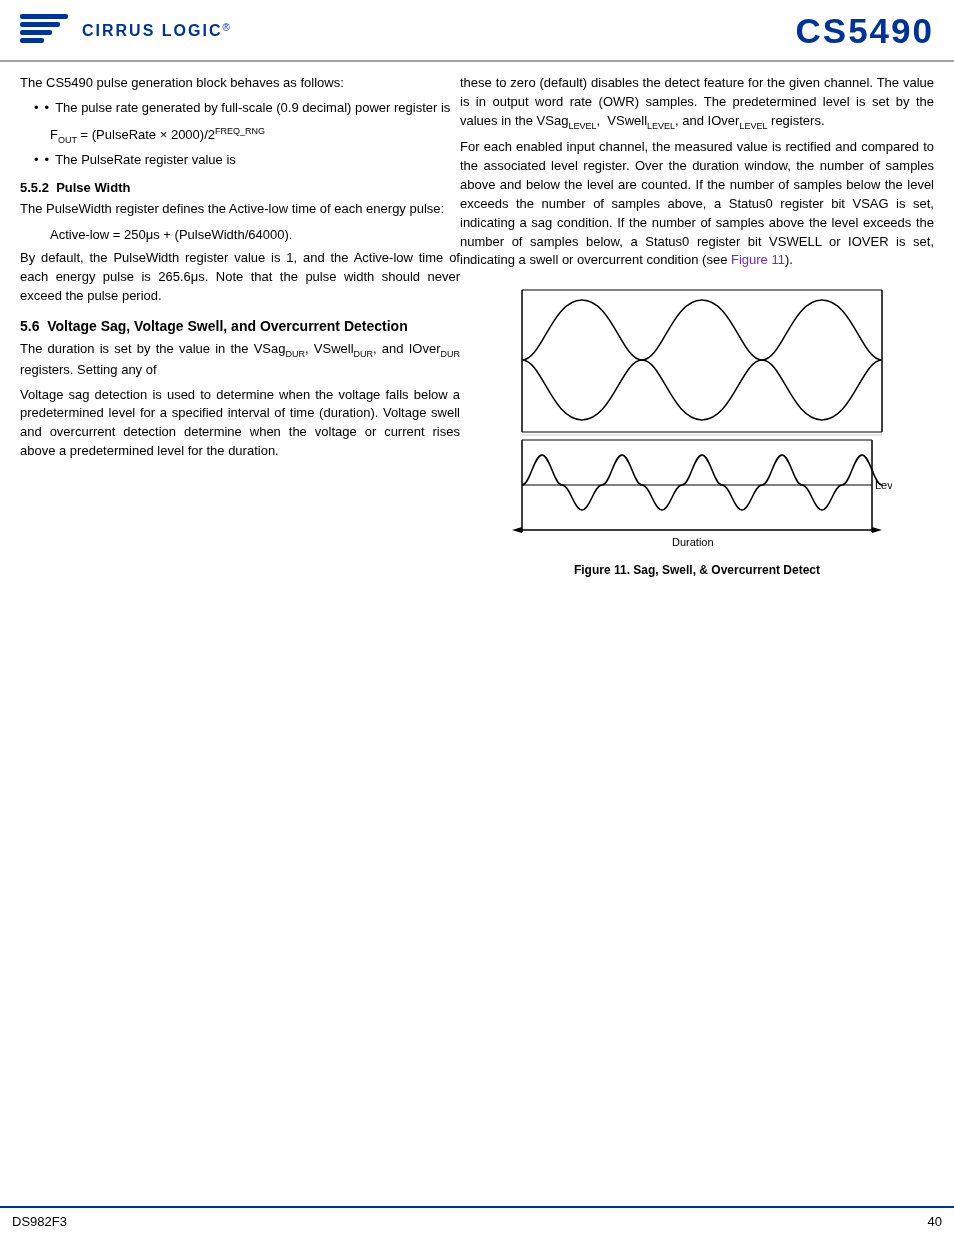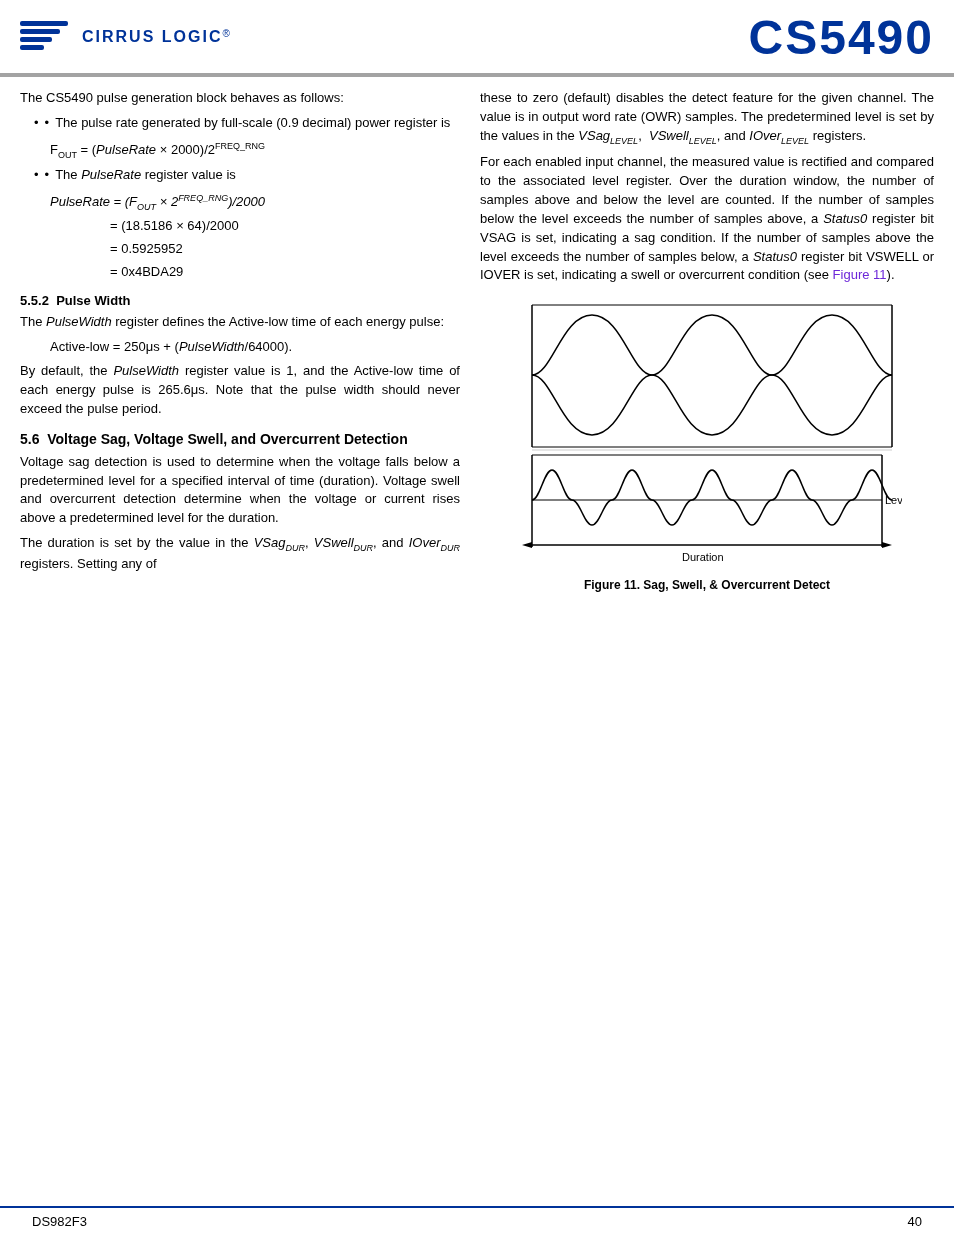--- a/index.html
+++ b/index.html
@@ -12,72 +12,71 @@
       color: #000;
       position: relative;
     }
 
     
     .header {
       display: flex;
       align-items: center;
       justify-content: space-between;
       padding: 10px 20px 8px 20px;
-      border-bottom: 4px solid #a3a3a3;
+      border-bottom: 2px solid #a3a3a3;
     }
     .logo-area {
       display: flex;
       align-items: center;
       gap: 8px;
     }
     .logo-icon {
       width: 54px;
       height: 42px;
     }
 
     
     .content {
       display: flex;
       padding: 12px 20px 0 20px;
-      gap: 20px;
     }
     .left-col {
       width: 440px;
       flex-shrink: 0;
     }
     .right-col {
       flex: 1;
     }
 
     
     .footer {
       position: absolute;
       bottom: 0;
       left: 0;
       right: 0;
       display: flex;
       justify-content: space-between;
       align-items: center;
-      padding: 6px 32px;
+      padding: 6px 12px;
       border-top: 2px solid #003399;
     }
 
     
     p { margin-bottom: 6px; line-height: 1.45; text-align: justify; }
     .section-heading {
       font-size: 14px;
       font-weight: bold;
       margin: 12px 0 6px 0;
     }
     .subsection-heading {
       font-weight: bold;
       font-size: 13px;
       margin: 10px 0 5px 0;
     }
-    .italic { font-style: italic; }
+    .italic { }
 
     
     .bullet-list {
       list-style: none;
       padding-left: 14px;
       margin-bottom: 6px;
     }
     .bullet-list li {
       display: flex;
       gap: 6px;
@@ -126,21 +125,21 @@
 
       <rect x="0" y="4" width="48" height="5" rx="2" fill="#003399"></rect>
       <rect x="0" y="12" width="40" height="5" rx="2" fill="#003399"></rect>
       <rect x="0" y="20" width="32" height="5" rx="2" fill="#003399"></rect>
       <rect x="0" y="28" width="24" height="5" rx="2" fill="#003399"></rect>
     </svg>
     <div>
       <span style="font-size:16px;font-weight:bold;color:#003399;letter-spacing:2px;">CIRRUS LOGIC</span><span style="font-size:10px;vertical-align:super;color:#003399;">®</span>
     </div>
   </div>
-  <div style="font-size:48px;font-weight:bold;color:#003399;letter-spacing:2px;">CS5490</div>
+  <div style="font-size:35px;font-weight:bold;color:#003399;letter-spacing:2px;">CS5490</div>
 </div>
 
 <div class="content">
 
   <div class="left-col">
     <p>
       <span>The CS5490 pulse generation block behaves as follows:</span>
     </p>
 
     <ul class="bullet-list">
@@ -156,34 +155,20 @@
       </span>
     </div>
 
     <ul class="bullet-list">
       <li>
         <span>•</span>
         <span>The <span class="italic">PulseRate</span> register value is</span>
       </li>
     </ul>
 
-    <div class="formula-block">
-      <span class="formula-line italic">
-        PulseRate = (F<sub>OUT</sub> × 2<sup>FREQ_RNG</sup>)/2000
-      </span>
-      <span class="formula-line" style="padding-left:60px;">
-        = (18.5186 × 64)/2000
-      </span>
-      <span class="formula-line" style="padding-left:60px;">
-        = 0.5925952
-      </span>
-      <span class="formula-line" style="padding-left:60px;">
-        = 0x4BDA29
-      </span>
-    </div>
 
     <div class="subsection-heading">
       <span>5.5.2&nbsp;&nbsp;Pulse Width</span>
     </div>
 
     <p>
       The <span class="italic">PulseWidth</span> register defines the Active-low time of each energy pulse:
     </p>
 
     <div class="formula-block">
@@ -194,25 +179,25 @@
 
     <p>
       By default, the <span class="italic">PulseWidth</span> register value is 1, and the Active-low time of each energy pulse is 265.6μs. Note that the pulse width should never exceed the pulse period.
     </p>
 
     <div class="section-heading">
       5.6&nbsp; Voltage Sag, Voltage Swell, and Overcurrent Detection
     </div>
 
     <p>
+      The duration is set by the value in the <span class="italic">VSag<sub>DUR</sub></span>, <span class="italic">VSwell<sub>DUR</sub></span>, and <span class="italic">IOver<sub>DUR</sub></span> registers. Setting any of
+    </p>
+
+    <p>
       Voltage sag detection is used to determine when the voltage falls below a predetermined level for a specified interval of time (duration). Voltage swell and overcurrent detection determine when the voltage or current rises above a predetermined level for the duration.
-    </p>
-
-    <p>
-      The duration is set by the value in the <span class="italic">VSag<sub>DUR</sub></span>, <span class="italic">VSwell<sub>DUR</sub></span>, and <span class="italic">IOver<sub>DUR</sub></span> registers. Setting any of
     </p>
   </div>
 
   <div class="right-col">
     <p>
       these to zero (default) disables the detect feature for the given channel. The value is in output word rate (OWR) samples. The predetermined level is set by the values in the <span class="italic">VSag<sub>LEVEL</sub></span>,&nbsp; <span class="italic">VSwell<sub>LEVEL</sub></span>, and <span class="italic">IOver<sub>LEVEL</sub></span> registers.
     </p>
 
     <p>
       For each enabled input channel, the measured value is rectified and compared to the associated level register. Over the duration window, the number of samples above and below the level are counted. If the number of samples below the level exceeds the number of samples above, a <span class="italic">Status0</span> register bit VSAG is set, indicating a sag condition. If the number of samples above the level exceeds the number of samples below, a <span class="italic">Status0</span> register bit VSWELL or IOVER is set, indicating a swell or overcurrent condition (see <a class="link">Figure 11</a>).

